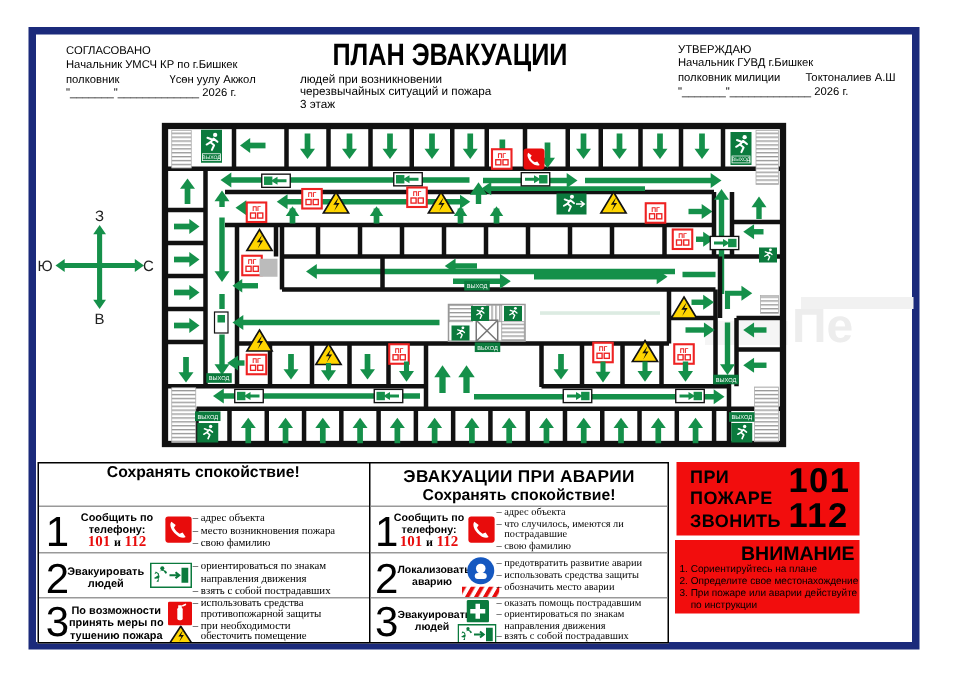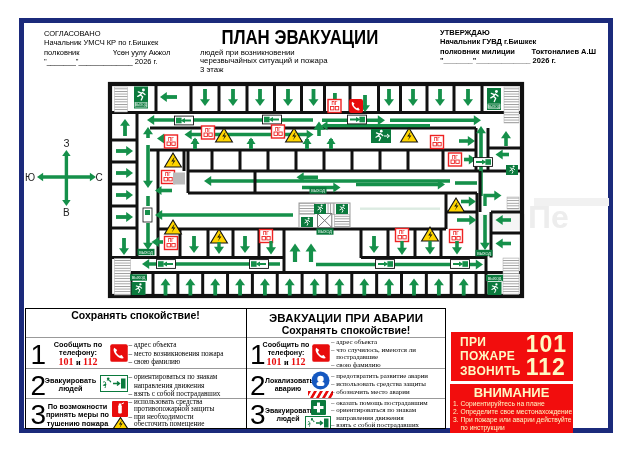--- a/index.html
+++ b/index.html
@@ -1,30 +1,30 @@
 <!DOCTYPE html>
 <html><head><meta charset="utf-8">
 <style>
 * { margin:0; padding:0; box-sizing:border-box; }
 body { width:640px; height:452px; background:#fff; font-family:"Liberation Sans",sans-serif; position:relative; overflow:hidden; }
 .frame { position:absolute; left:19px; top:18px; width:594px; height:415px; border:5px solid #1b2a7b; background:#fff; }
 .hdr-l { position:absolute; left:44px; top:29px; font-size:7.5px; line-height:9.3px; color:#000; width:190px; }
-.hdr-r { position:absolute; left:440px; top:28px; font-size:7.5px; line-height:9.3px; color:#000; width:160px;font-weight:bold; }
+.hdr-r { position:absolute; left:452px; top:28px; font-size:7.5px; line-height:9.3px; color:#000; width:160px; }
 .title { position:absolute; left:200px; top:25px; width:240px; }
 .title .t1 { font-size:20.5px; font-weight:bold; transform:scaleX(0.82); transform-origin:50% 50%; white-space:nowrap; }
 .title .t2 { font-size:7.8px; line-height:8.4px; margin-top:0px; }
 .panel { position:absolute; border:1.5px solid #000; background:#fff; overflow:hidden; }
 .p-h1 { font-size:11.5px; font-weight:bold; text-align:center; margin-top:3px; letter-spacing:0.2px;}
 .p-h2 { font-size:10.5px; font-weight:bold; text-align:center; }
 .row { position:absolute; left:0; width:100%; border-top:1px solid #999; }
 .num { position:absolute; font-size:28px; line-height:28px; }
 .lbl { position:absolute; font-size:7.3px; font-weight:bold; text-align:center; line-height:8.4px; }
 .lst { position:absolute; font-size:7.2px; line-height:8.6px; white-space:nowrap;font-family:Liberation Serif, serif; }
 .red { color:#e80c0c;font-family:Liberation Serif, serif; }
-.rbox { position:absolute; background:#f20d0d; color:#fef9c3;margin-top:24px; }
+.rbox { position:absolute; background:#f20d0d; color:#000000; }
 </style></head>
 <body>
 <div class="frame"></div>
 
 <div class="hdr-l">
 СОГЛАСОВАНО<br>
 Начальник УМСЧ КР по г.Бишкек<br>
 полковник&nbsp;&nbsp;&nbsp;&nbsp;&nbsp;&nbsp;&nbsp;&nbsp;&nbsp;&nbsp;&nbsp;&nbsp;&nbsp;&nbsp;&nbsp;&nbsp;Үсөн уулу Акжол<br>
 "_______"_____________ 2026 г.
 </div>
@@ -480,15 +480,15 @@
       </svg>
     <div class="lst" style="left:84px;top:0px;font-size:6.9px;line-height:7.4px;">– оказать помощь пострадавшим<br>– ориентироваться по знакам<br>&nbsp;&nbsp;&nbsp;направления движения<br>– взять с собой пострадавших</div>
   </div>
 </div>
 
 <div class="rbox" style="left:451px;top:308px;width:122px;height:49px;">
   <div style="position:absolute;left:9px;top:3px;font-size:12px;font-weight:bold;line-height:14.3px;letter-spacing:0.3px;">ПРИ<br>ПОЖАРЕ<br>ЗВОНИТЬ</div>
   <div style="position:absolute;right:6px;top:1px;font-size:23px;font-weight:bold;line-height:23px;letter-spacing:1px;">101<br>112</div>
 </div>
 <div class="rbox" style="left:450px;top:360px;width:123px;height:49px;">
-  <div style="text-align:center;font-size:13px;font-weight:bold;margin-top:1px;">ВНИМАНИЕ</div>
+  <div style="text-align:left;font-size:13px;font-weight:bold;margin-top:1px;padding-left:44px;">ВНИМАНИЕ</div>
   <div style="font-size:6.7px;line-height:7.9px;margin-left:3px;white-space:nowrap;">1. Сориентируйтесь на плане<br>2. Определите свое местонахождение<br>3. При пожаре или аварии действуйте<br>&nbsp;&nbsp;&nbsp;&nbsp;по инструкции</div>
 </div>
 
 </body></html>

